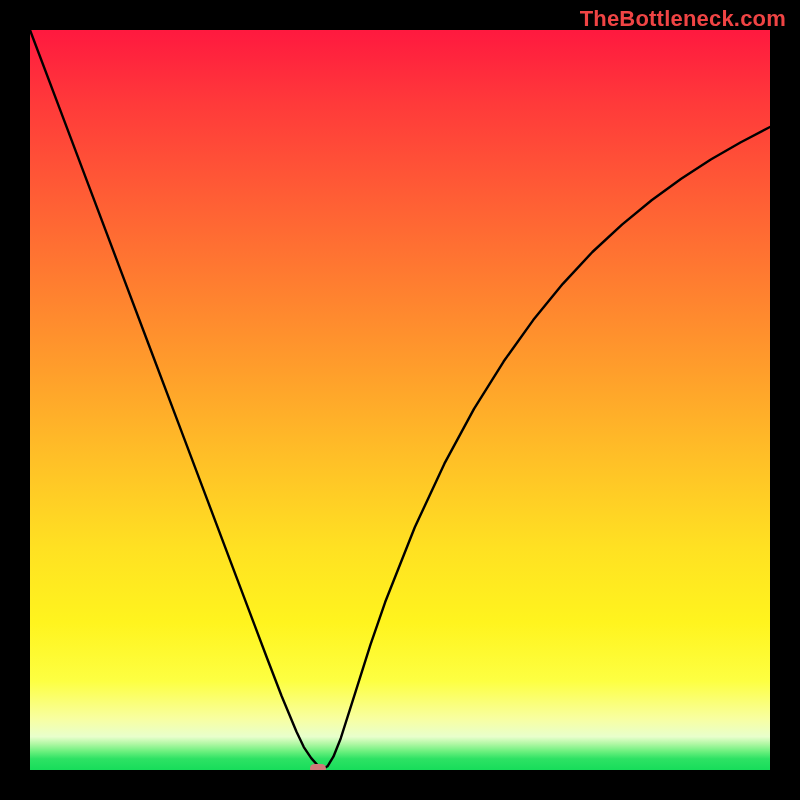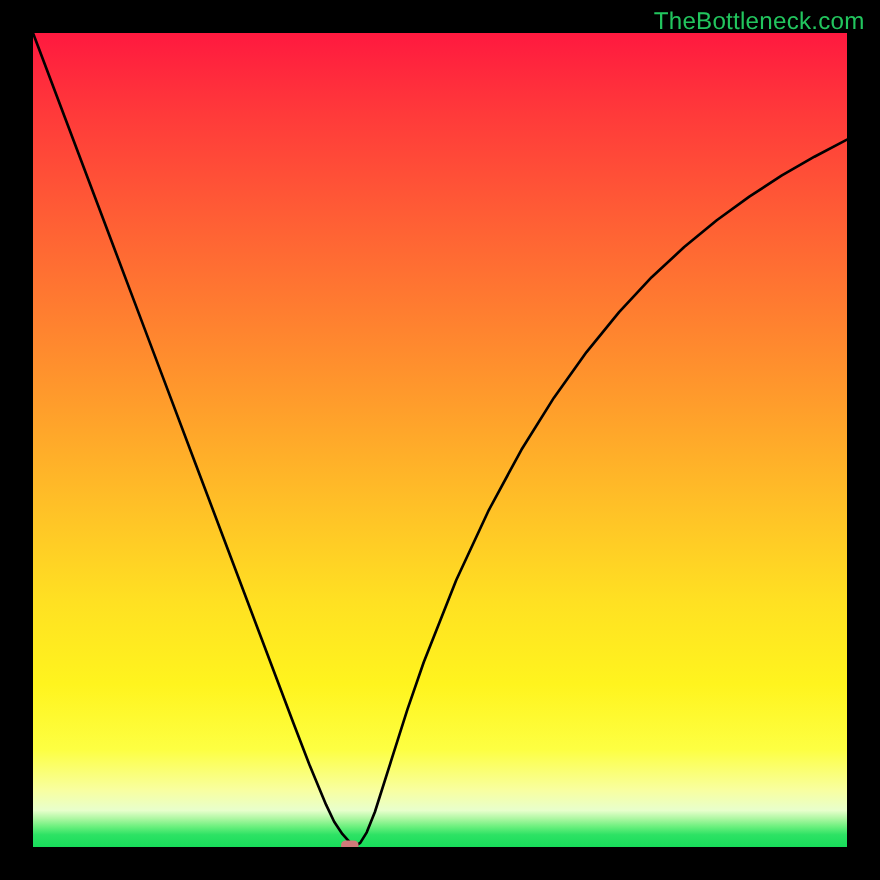--- a/index.html
+++ b/index.html
@@ -49,22 +49,22 @@
     position: absolute;
     background: #d17a7a;
     border-radius: 6px;
   }
   .watermark {
     position: absolute;
     top: 6px;
     right: 14px;
     font-family: Arial, Helvetica, sans-serif;
     font-size: 22px;
-    font-weight: 400;
-    color: #22c55e;
+    font-weight: 700;
+    color: #ef4444;
     letter-spacing: 0.2px;
   }
 </style>
 </head>
 <body>
 
 <div class="frame">
   <div class="watermark">TheBottleneck.com</div>
 
   <div class="plot-area">

